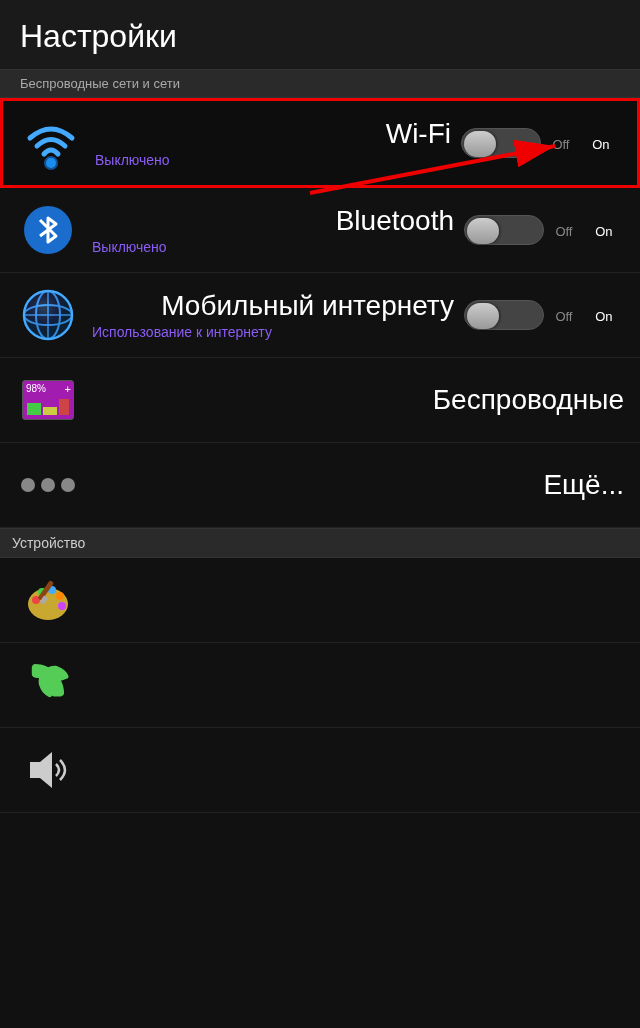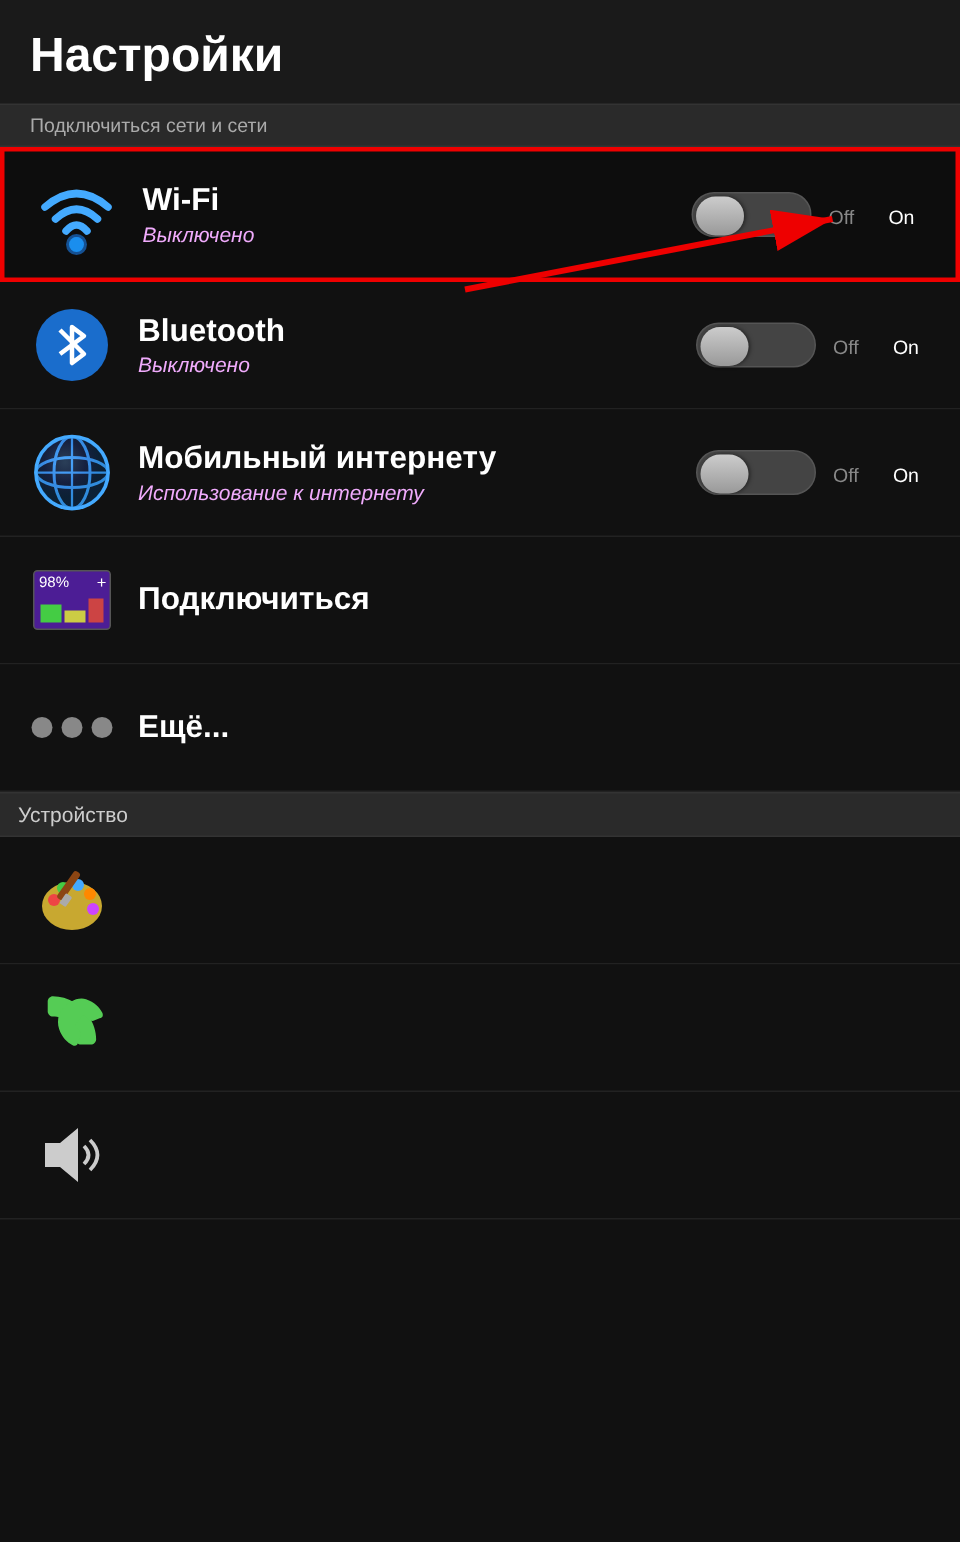--- a/index.html
+++ b/index.html
@@ -14,21 +14,21 @@
     }
 
     
     .header {
       background: #1a1a1a;
       padding: 18px 20px 14px 20px;
       border-bottom: 1px solid #333;
     }
     .header-title {
       font-size: 32px;
-      font-weight: bold;
+      font-weight: normal;
       color: #fff;
     }
 
     
     .section-label-bar {
       background: #2a2a2a;
       padding: 6px 20px;
       font-size: 13px;
       color: #aaa;
       border-bottom: 1px solid #333;
@@ -56,29 +56,29 @@
       align-items: center;
       justify-content: center;
       flex-shrink: 0;
       margin-right: 12px;
     }
 
     .item-text {
       flex: 1;
     }
     .item-title {
-      font-size: 21px;
-      color: #fff;
-      font-weight: bold;
+      font-size: 28px;
+      color: #fff;
+      font-weight: normal;
+      text-align: right;
     }
     .item-subtitle {
       font-size: 14px;
-      color: #f0abfc;
+      color: #8b5cf6;
       margin-top: 2px;
-      font-style: italic;
     }
 
     
     .toggle-area {
       display: flex;
       flex-direction: row;
       align-items: center;
       margin-left: 10px;
       flex-shrink: 0;
     }
@@ -138,21 +138,21 @@
     }
 
     .wifi-row-wrap {
       position: relative;
     }
 
     
     .usage-icon {
       width: 52px;
       height: 40px;
-      background: #4c1d95;
+      background: #a21caf;
       border: 1px solid #555;
       border-radius: 3px;
       position: relative;
       overflow: hidden;
     }
     .usage-bar {
       position: absolute;
       bottom: 4px;
     }
     .usage-bar-green { left: 4px; width: 14px; height: 12px; background: #4c4; }
@@ -187,21 +187,21 @@
     }
   </style>
 </head>
 <body>
 
 <div class="header">
   <span class="header-title">Настройки</span>
 </div>
 
 <div class="section-label-bar">
-  <span>Подключиться сети и сети</span>
+  <span>Беспроводные сети и сети</span>
 </div>
 
 <div class="wifi-row-wrap">
   <div class="settings-item highlighted">
     <div class="icon-area">
 
       <svg width="54" height="54" viewBox="0 0 54 54">
 
         <path d="M6 22 Q27 4 48 22" stroke="#4af" stroke-width="5" fill="none" stroke-linecap="round"></path>
 
@@ -312,21 +312,21 @@
   <div class="icon-area">
     <div class="usage-icon">
       <span class="usage-percent">98%</span>
       <span class="usage-plus">+</span>
       <div class="usage-bar usage-bar-green"></div>
       <div class="usage-bar usage-bar-yellow"></div>
       <div class="usage-bar usage-bar-red"></div>
     </div>
   </div>
   <div class="item-text">
-    <div class="item-title">Подключиться</div>
+    <div class="item-title">Беспроводные</div>
   </div>
 </div>
 
 <div class="settings-item">
   <div class="icon-area">
     <div class="dots-icon">
       <div class="dot"></div>
       <div class="dot"></div>
       <div class="dot"></div>
     </div>

